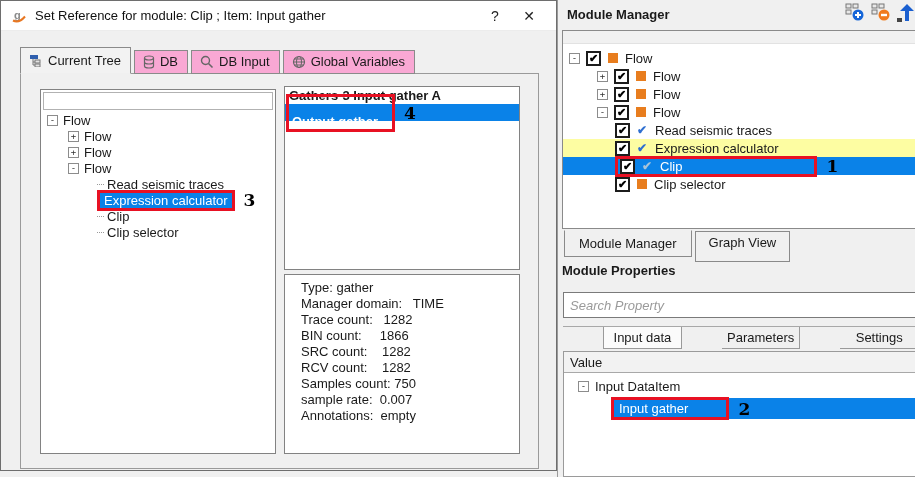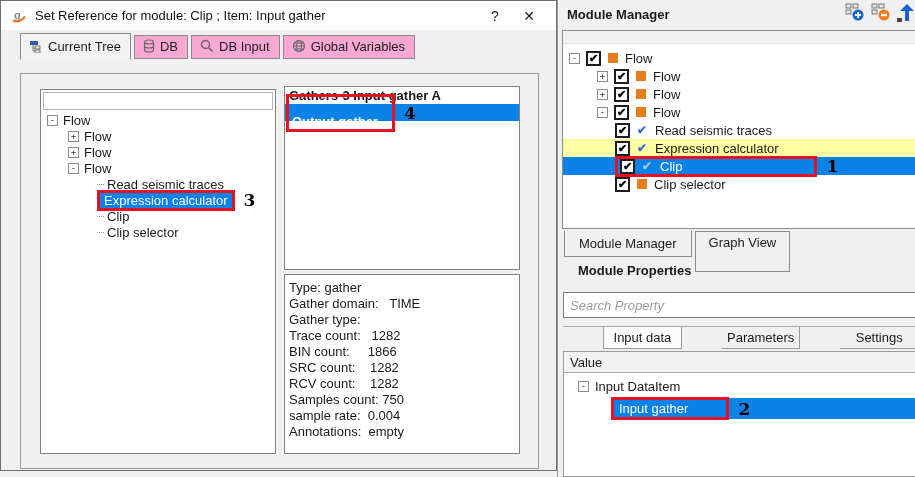--- a/index.html
+++ b/index.html
@@ -8,21 +8,21 @@
             overflow:hidden; font-size:13px; color:#1a1a1a; }
 
   
   .dialog { position:absolute; left:0; top:0; width:557px; height:471px;
             background:#f0f0f0; border:1px solid #6e6e6e; }
   .titlebar { height:30px; background:#ffffff; display:flex; align-items:center;
               padding:0 10px; border-bottom:1px solid #ececec; }
   .titlebar .ttl { margin-left:8px; font-size:13px; color:#111; flex:1;
                    white-space:nowrap; overflow:hidden; }
   .winbtn { width:34px; text-align:center; font-size:14px; color:#222; cursor:default; }
-  .tabbar { position:absolute; left:19px; top:32px; display:flex; align-items:center; }
+  .tabbar { position:absolute; left:19px; top:46px; display:flex; align-items:flex-end; }
   .dtab { display:flex; align-items:center; gap:5px; padding:4px 9px 5px 8px;
           border:1px solid #8a8a8a; background:#f9a8d4; margin-right:3px;
           height:24px; position:relative; z-index:2; }
   .dtab.active { height:27px; border-bottom:1px solid #f0f0f0; background:#f2f2f2; }
   .tabpage { position:absolute; left:19px; top:72px; width:519px; height:396px;
              border:1px solid #9a9a9a; background:#f0f0f0; z-index:1; }
   .sunken { position:absolute; background:#fff; border:1px solid #828282; }
   .lpanel { left:19px; top:15px; width:236px; height:365px; }
   .lheader { margin:2px; height:18px; border:1px solid #b2b2b2; background:#fff; }
   .trow { height:16px; display:flex; align-items:center; white-space:nowrap; }
@@ -33,21 +33,21 @@
   .ind0 { padding-left:6px; } .ind1 { padding-left:27px; } .ind2 { padding-left:56px; }
   .redbox { border:3px solid #e81123; display:inline-flex; align-items:center; }
   .selblue { background:#0a82e8; color:#fff; padding:0 4px; }
   .ann { font-family:"DejaVu Serif",serif; font-weight:bold; font-size:17px;
          color:#000; margin-left:9px; line-height:14px; }
   .rpanel-list { left:263px; top:12px; width:236px; height:184px; }
   .listhdr { font-weight:bold; padding:1px 4px; }
   .listrow { height:17px; background:#0a82e8; color:#fff; display:flex; align-items:center; }
   .listrow .redbox { margin-left:1px; }
   .listrow .lab { font-weight:bold; padding:17px 14px 0 3px; }
-  .rpanel-info { left:263px; top:200px; width:236px; height:180px; padding:5px 4px; }
+  .rpanel-info { left:263px; top:200px; width:236px; height:180px; padding:5px 16px; }
   .infoline { white-space:pre; line-height:16px; font-size:13px; }
 
   
   .rightpanel { position:absolute; left:557px; top:0; width:359px; height:477px;
                 background:#f0f0f0; border-left:1px solid #9a9a9a; }
   .mmhead { height:29px; display:flex; align-items:center; padding-left:9px;
             font-weight:bold; }
   .tools { position:absolute; left:287px; top:3px; display:flex; gap:6px; }
   .mmtree { position:absolute; left:4px; top:30px; width:356px; height:199px;
             background:#fff; border:1px solid #8a8a8a; overflow:hidden; }
@@ -62,22 +62,22 @@
   .modsq { width:10px; height:10px; background:#e87d1e; flex:0 0 auto; margin-right:7px; }
   .modchk { width:13px; font-size:12px; font-weight:bold; color:#2f6fd0;
             flex:0 0 auto; margin-right:5px; line-height:12px; }
   .modchk.dim { color:#a9c3d8; }
   .row-yellow { background:#fdfda2; }
   .row-blue { background:#0a82e8; color:#fff; }
   .row-blue .redbox { padding:0 2px; }
   .stabs { position:absolute; left:6px; top:231px; display:flex; align-items:flex-start; }
   .stab { padding:4px 14px; border:1px solid #8a8a8a; background:#f0f0f0; }
   .stab.active { border-top:1px solid #f0f0f0; margin-top:-1px; padding:5px 14px; z-index:2; }
-  .stab.inactive { margin-left:3px; height:41px; padding:3px 13px; }
-  .mphead { position:absolute; left:20px; top:263px; font-weight:bold; }
+  .stab.inactive { margin-left:3px; height:31px; padding:3px 13px; }
+  .mphead { position:absolute; left:4px; top:263px; font-weight:bold; }
   .searchbox { position:absolute; left:5px; top:292px; width:356px; height:26px;
                border:1px solid #7a7a7a; background:#fff; font-style:italic;
                font-size:13px; padding:0 6px; color:#333;
                font-family:"Liberation Sans",sans-serif; }
   .searchbox::placeholder { color:#9a9a9a; font-style:italic; }
   .ptabs { position:absolute; left:5px; top:326px; width:356px; height:23px;
            display:flex; border-top:1px solid #a8a8a8; }
   .ptab { width:112px; border:1px solid #9a9a9a; border-top:none; background:#f0f0f0;
           display:flex; align-items:center; justify-content:center;margin-left:40px; }
   .ptab + .ptab { border-left:none; }
@@ -204,28 +204,27 @@
         <div class="listrow">
           <span class="redbox">
               <span class="lab">Output gather</span>
             </span>
           <span class="ann">4</span>
         </div>
       </div>
 
       <div class="sunken rpanel-info">
         <div class="infoline">Type: gather</div>
-        <div class="infoline">Gather domain:   TIME</div>
-        <div class="infoline">Gather type:</div>
+        <div class="infoline">Manager domain:   TIME</div>
         <div class="infoline">Trace count:   1282</div>
         <div class="infoline">BIN count:     1866</div>
         <div class="infoline">SRC count:    1282</div>
         <div class="infoline">RCV count:    1282</div>
         <div class="infoline">Samples count: 750</div>
-        <div class="infoline">sample rate:  0.004</div>
+        <div class="infoline">sample rate:  0.007</div>
         <div class="infoline">Annotations:  empty</div>
       </div>
     </div>
   </div>
 
   <div class="rightpanel">
     <div class="mmhead">Module Manager</div>
     <div class="tools">
       <span>
         <svg width="20" height="19" viewBox="0 0 20 19">

